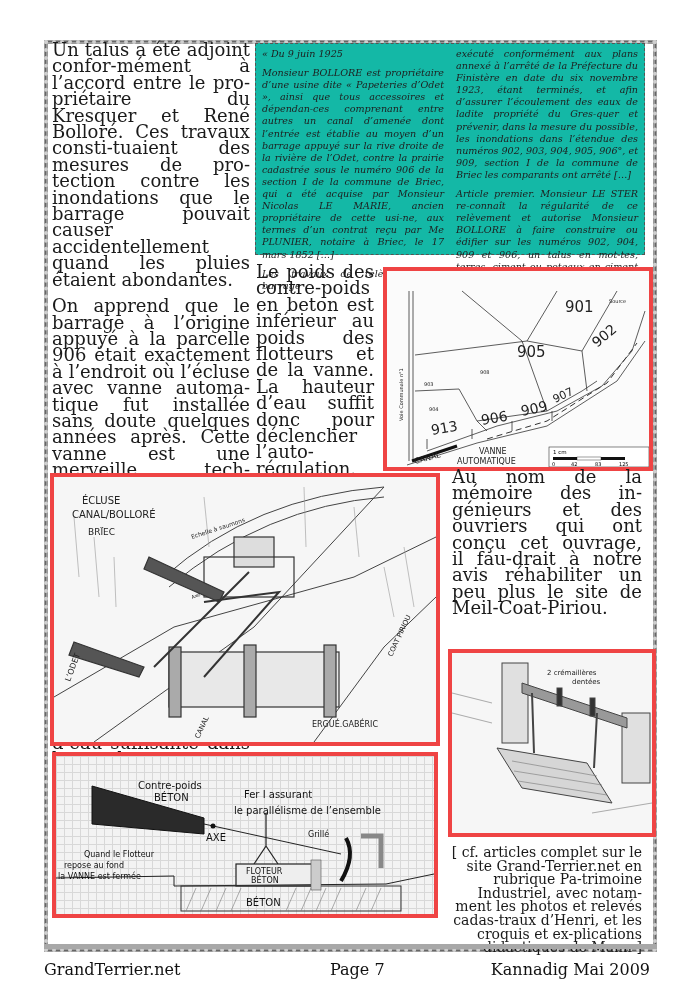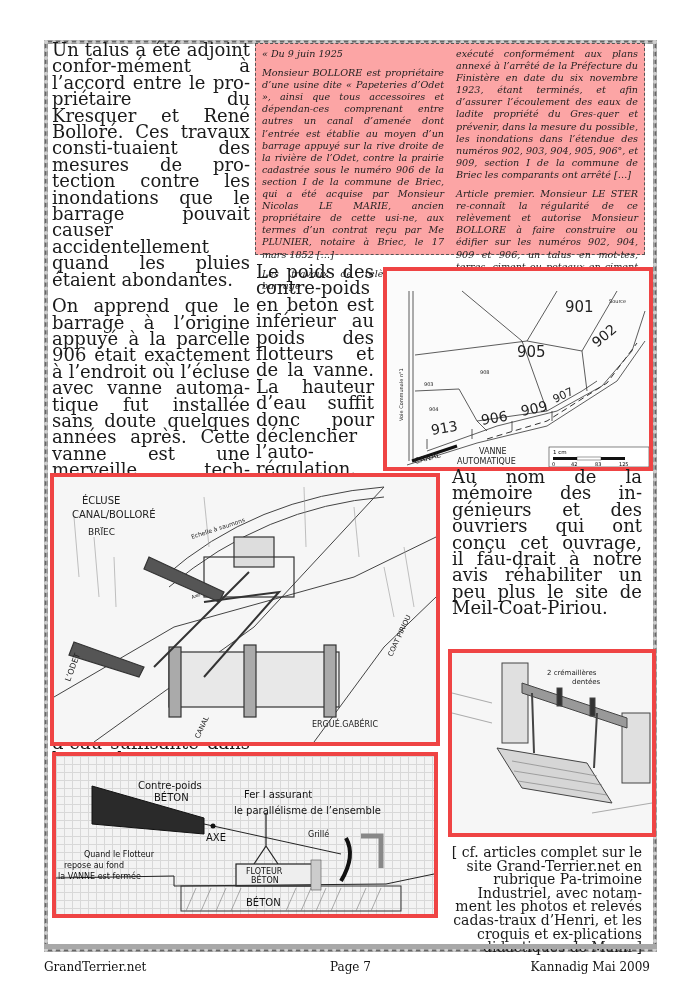--- a/index.html
+++ b/index.html
@@ -12,41 +12,41 @@
   .frame::before { content: ""; position: absolute; inset: -4px; border: 4px dotted #cfcfcf; pointer-events: none; }
 
   .body-text { position: absolute; font-size: 18px; line-height: 16.4px; text-align: justify; }
   .body-text p { margin: 0 0 10px 0; hyphens: manual; }
 
   #col-left { left: 52px; top: 42px; width: 198px; }
   #col-mid { left: 256px; top: 264px; width: 118px; }
   #col-right-text { left: 452px; top: 469px; width: 190px; }
 
   .quote { position: absolute; left: 255px; top: 43px; width: 390px; height: 212px;
-           background: #fca5a5; border: 1px dashed #555;
+           background: #14b8a6; border: 1px dashed #555;
            font-style: italic; font-size: 9.6px; line-height: 12.1px; color: #1e1e1e;
            box-sizing: border-box; padding: 4px 6px; }
   .quote .qcols { display: flex; gap: 12px; }
   .quote .qcol { flex: 1; text-align: justify; }
   .quote p { margin: 0 0 7px 0; }
 
   .figure { position: absolute; border: 4px solid #ef4444; background: #f6f6f6; overflow: hidden; }
   #fig-cadastre { left: 383px; top: 267px; width: 262px; height: 196px; background: #fbfbfb; }
   #fig-ecluse { left: 50px; top: 473px; width: 382px; height: 265px; }
   #fig-schema { left: 52px; top: 752px; width: 378px; height: 158px;
                 background-color: #f3f3f3;
                 background-image: linear-gradient(#d8d8d8 1px, transparent 1px),
                                   linear-gradient(90deg, #d8d8d8 1px, transparent 1px);
                 background-size: 8px 8px; }
   #fig-vanne { left: 448px; top: 649px; width: 200px; height: 180px; }
 
   .note { position: absolute; left: 448px; top: 846px; width: 194px;
           font-size: 14px; line-height: 13.6px; text-align: right; }
 
-  .footer { position: absolute; top: 960px; font-size: 12px; color: #111; }
+  .footer { position: absolute; top: 960px; font-size: 16px; color: #111; }
   #footer-left { left: 44px; }
   #footer-center { left: 330px; }
   #footer-right { right: 50px; }
   .hr { position: absolute; left: 44px; top: 944px; width: 613px; height: 5px; background: #a8a8a8; }
 </style>
 </head>
 <body>
 
 <div class="frame"></div>
 

